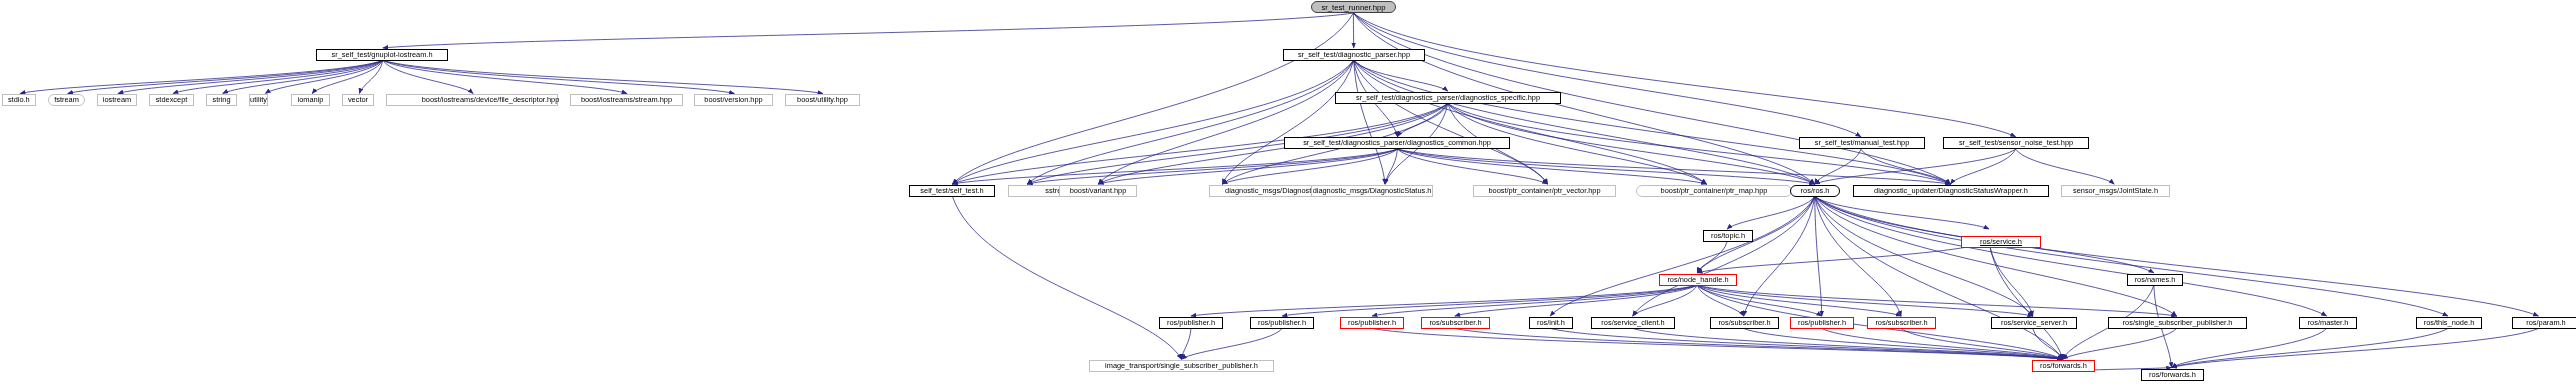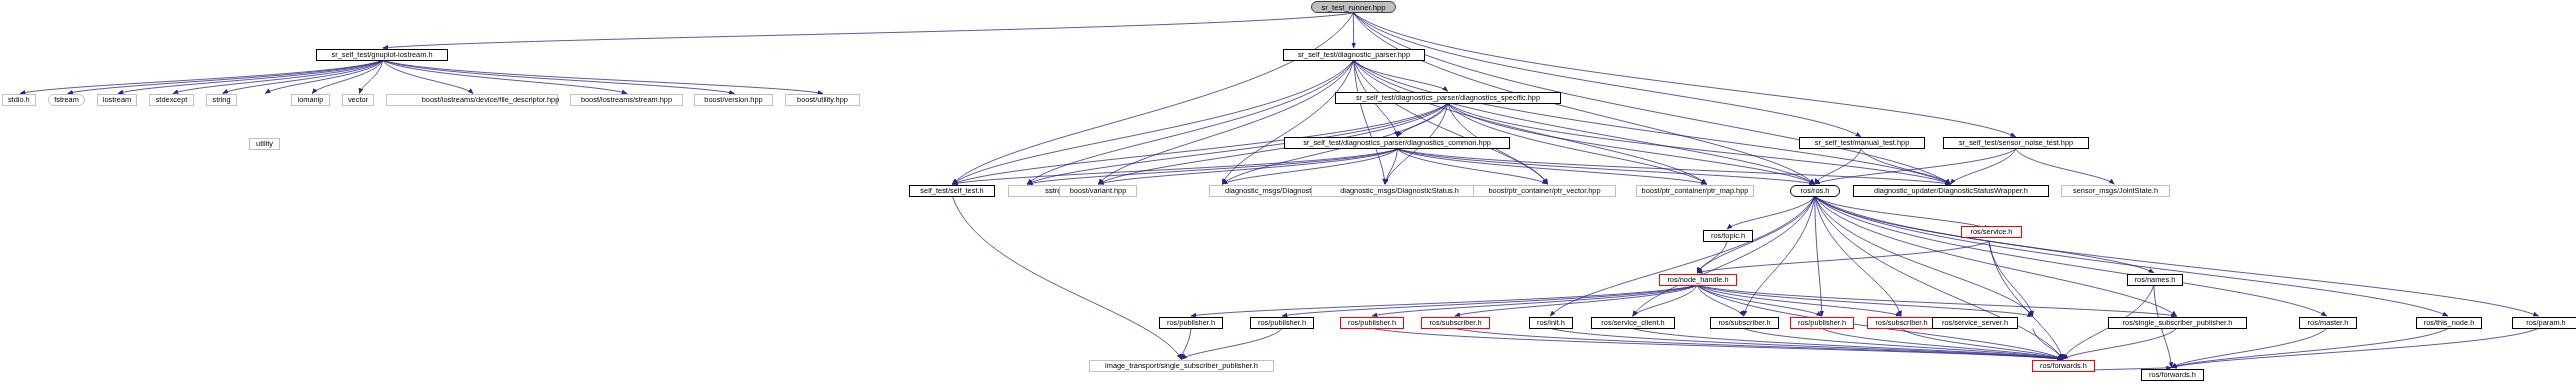--- a/index.html
+++ b/index.html
@@ -169,55 +169,55 @@
   </svg>
   <div id="nodes">
       <div class="node root" style="left: 1311px; top: 1.2px; width: 85px; border-radius: 6px;">sr_test_runner.hpp</div>
       <div class="node strong" style="left: 316px; top: 49px; width: 132px;">sr_self_test/gnuplot-iostream.h</div>
       <div class="node strong" style="left: 1283px; top: 49px; width: 142px;">sr_self_test/diagnostic_parser.hpp</div>
       <div class="node " style="left: 1.8px; top: 94px; width: 34px;">stdio.h</div>
       <div class="node " style="left: 48px; top: 94px; width: 37px; border-radius: 6px;">fstream</div>
       <div class="node " style="left: 97px; top: 94px; width: 40px;">iostream</div>
       <div class="node " style="left: 149px; top: 94px; width: 45px;">stdexcept</div>
       <div class="node " style="left: 206px; top: 94px; width: 31px;">string</div>
-      <div class="node " style="left: 249px; top: 94px; width: 31px; margin-top: 44px;">utility</div>
+      <div class="node " style="left: 249px; top: 94px; width: 19px;">utility</div>
       <div class="node " style="left: 291px; top: 94px; width: 39px;">iomanip</div>
       <div class="node " style="left: 342px; top: 94px; width: 32px;">vector</div>
       <div class="node " style="left: 386px; top: 94px; width: 172px; padding-left: 40px;">boost/iostreams/device/file_descriptor.hpp</div>
       <div class="node " style="left: 570px; top: 94px; width: 113px;">boost/iostreams/stream.hpp</div>
       <div class="node " style="left: 694px; top: 94px; width: 79px;">boost/version.hpp</div>
       <div class="node " style="left: 785px; top: 94px; width: 75px;">boost/utility.hpp</div>
       <div class="node strong" style="left: 1335px; top: 92px; width: 226px;">sr_self_test/diagnostics_parser/diagnostics_specific.hpp</div>
       <div class="node strong" style="left: 1284px; top: 137px; width: 226px;">sr_self_test/diagnostics_parser/diagnostics_common.hpp</div>
       <div class="node strong" style="left: 1799px; top: 137px; width: 126px;">sr_self_test/manual_test.hpp</div>
       <div class="node strong" style="left: 1943px; top: 137px; width: 146px;">sr_self_test/sensor_noise_test.hpp</div>
       <div class="node strong" style="left: 909px; top: 185px; width: 86px;">self_test/self_test.h</div>
       <div class="node " style="left: 1008px; top: 185px; width: 64px; padding-left: 40px;">sstream</div>
       <div class="node " style="left: 1059px; top: 185px; width: 78px;">boost/variant.hpp</div>
       <div class="node " style="left: 1209px; top: 185px; width: 147px;">diagnostic_msgs/DiagnosticArray.h</div>
-      <div class="node " style="left: 1311px; top: 185px; width: 177px;">diagnostic_msgs/DiagnosticStatus.h</div>
+      <div class="node " style="left: 1311px; top: 185px; width: 122px;">diagnostic_msgs/DiagnosticStatus.h</div>
       <div class="node " style="left: 1473px; top: 185px; width: 143px;">boost/ptr_container/ptr_vector.hpp</div>
-      <div class="node " style="left: 1636px; top: 185px; width: 118px;">boost/ptr_container/ptr_map.hpp</div>
+      <div class="node " style="left: 1636px; top: 185px; width: 156px; border-radius: 6px;">boost/ptr_container/ptr_map.hpp</div>
       <div class="node strong" style="left: 1790px; top: 185px; width: 50px; border-radius: 6px;">ros/ros.h</div>
       <div class="node strong" style="left: 1853px; top: 185px; width: 196px;">diagnostic_updater/DiagnosticStatusWrapper.h</div>
       <div class="node " style="left: 2061px; top: 185px; width: 109px;">sensor_msgs/JointState.h</div>
       <div class="node strong" style="left: 1703px; top: 230px; width: 50px;">ros/topic.h</div>
-      <div class="node red" style="left: 1961px; top: 226px; width: 61px;">ros/service.h</div>
+      <div class="node red" style="left: 1961px; top: 236px; width: 80px; text-decoration: underline;">ros/service.h</div>
       <div class="node red" style="left: 1659px; top: 274px; width: 78px;">ros/node_handle.h</div>
       <div class="node strong" style="left: 2127px; top: 274px; width: 56px;">ros/names.h</div>
       <div class="node strong" style="left: 1159px; top: 317px; width: 64px;">ros/publisher.h</div>
       <div class="node strong" style="left: 1250px; top: 317px; width: 64px;">ros/publisher.h</div>
       <div class="node red" style="left: 1340px; top: 317px; width: 64px;">ros/publisher.h</div>
       <div class="node red" style="left: 1421px; top: 317px; width: 69px;">ros/subscriber.h</div>
       <div class="node strong" style="left: 1529px; top: 317px; width: 44px;">ros/init.h</div>
       <div class="node strong" style="left: 1591px; top: 317px; width: 84px;">ros/service_client.h</div>
       <div class="node strong" style="left: 1710px; top: 317px; width: 69px;">ros/subscriber.h</div>
       <div class="node red" style="left: 1790px; top: 317px; width: 64px;">ros/publisher.h</div>
       <div class="node red" style="left: 1867px; top: 317px; width: 69px;">ros/subscriber.h</div>
-      <div class="node strong" style="left: 1932px; top: 317px; width: 86px;">ros/service_server.h</div>
+      <div class="node strong" style="left: 1991px; top: 317px; width: 86px;">ros/service_server.h</div>
       <div class="node strong" style="left: 2108px; top: 317px; width: 139px;">ros/single_subscriber_publisher.h</div>
       <div class="node strong" style="left: 2299px; top: 317px; width: 58px;">ros/master.h</div>
       <div class="node strong" style="left: 2416px; top: 317px; width: 66px;">ros/this_node.h</div>
       <div class="node strong" style="left: 2512px; top: 317px; width: 68px;">ros/param.h</div>
       <div class="node " style="left: 1089px; top: 360px; width: 185px;">image_transport/single_subscriber_publisher.h</div>
       <div class="node red" style="left: 2032px; top: 360px; width: 63px;">ros/forwards.h</div>
       <div class="node strong" style="left: 2141px; top: 369px; width: 63px;">ros/forwards.h</div>
     </div>
 </div>
 

